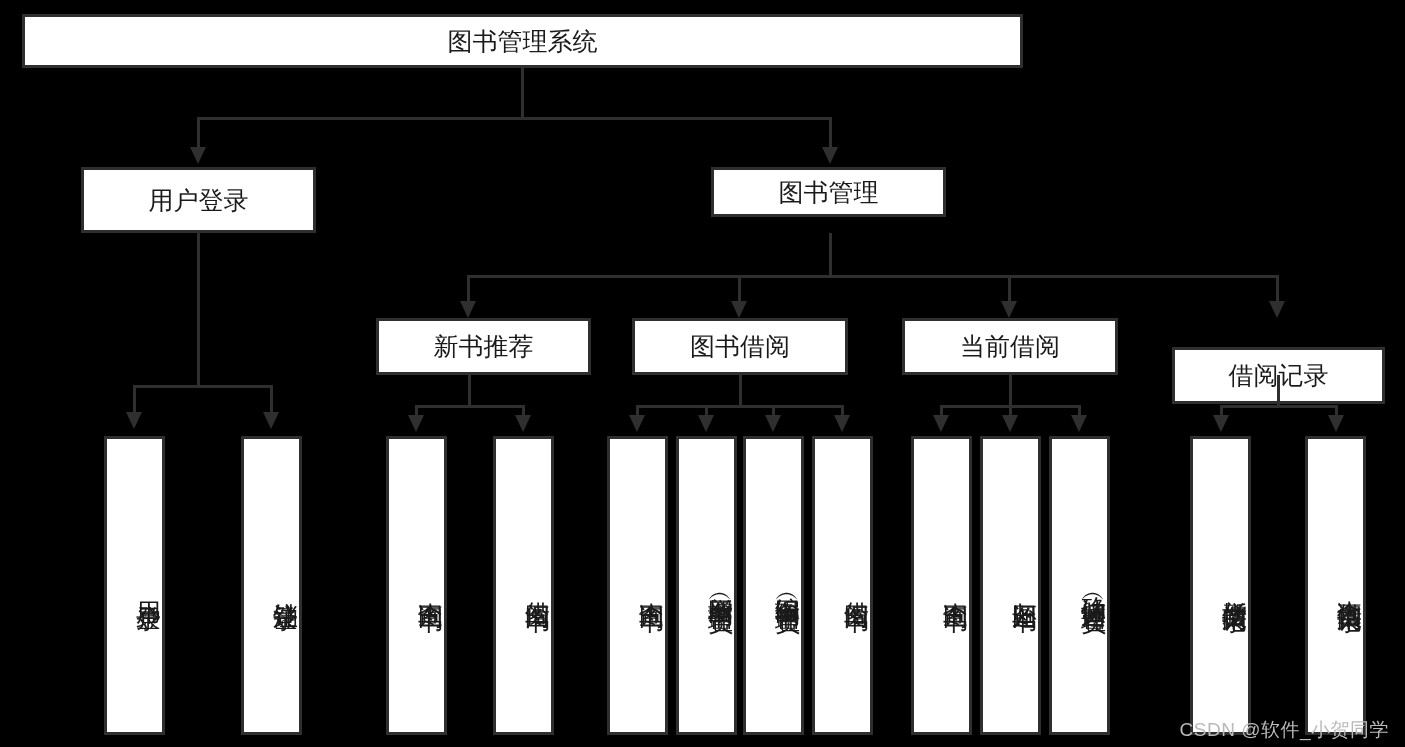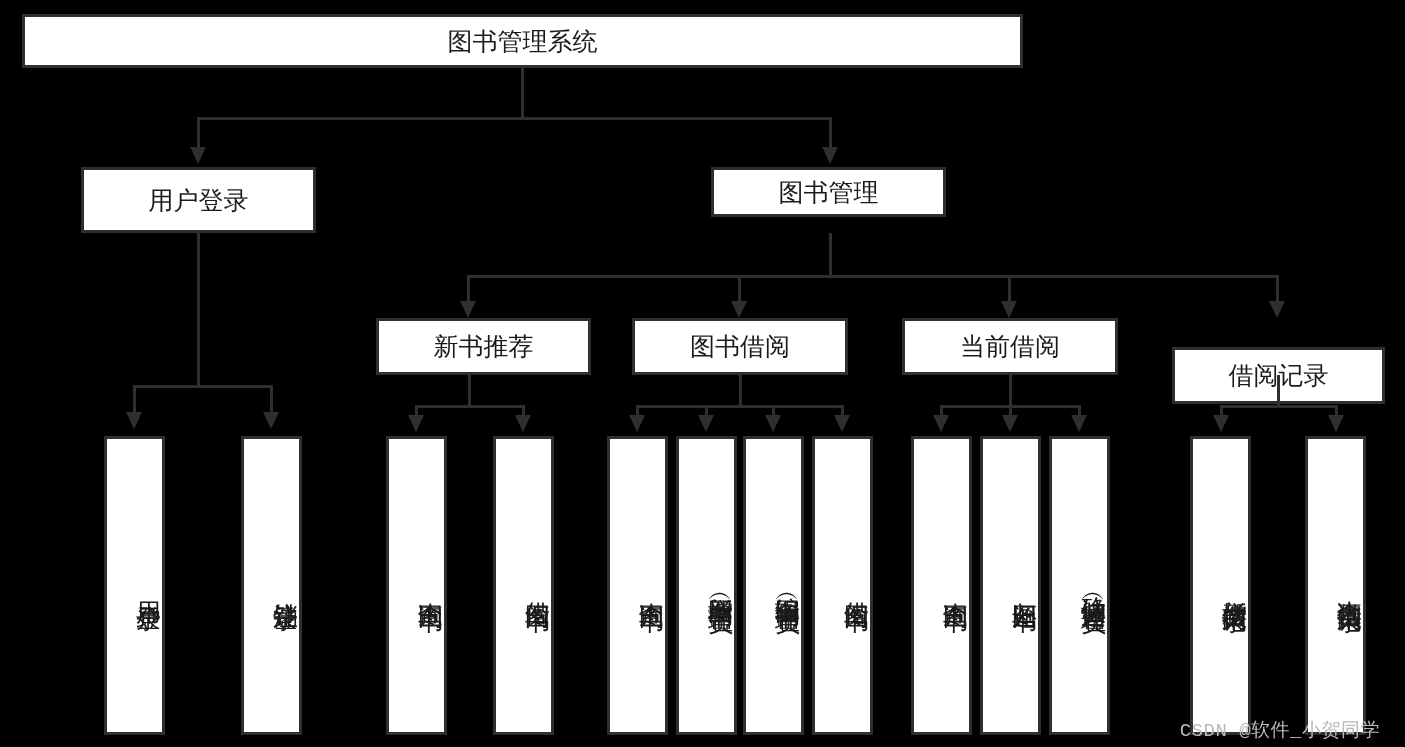--- a/index.html
+++ b/index.html
@@ -60,27 +60,27 @@
     position: absolute;
     width: 0;
     height: 0;
     border-left: 8px solid transparent;
     border-right: 8px solid transparent;
     border-top: 17px solid #2f2f2f;
   }
   
   #watermark {
     position: absolute;
-    right: 25px;
+    right: 16px;
     bottom: 4px;
     font-size: 19px;
     color: #b9b9b9;
     letter-spacing: 0.5px;
     white-space: nowrap;
-    font-family: Liberation Mono, monospace;
+    font-family: Liberation Sans, sans-serif;
   }
 </style>
 </head>
 <body>
 
 <div id="canvas">
 
   <div class="node root" style="left:22px; top:14px; width:1001px; height:54px;">
     <span>图书管理系统</span>
   </div>

